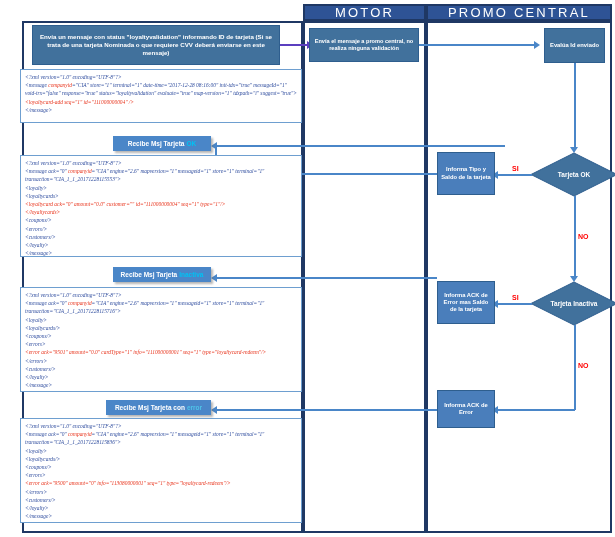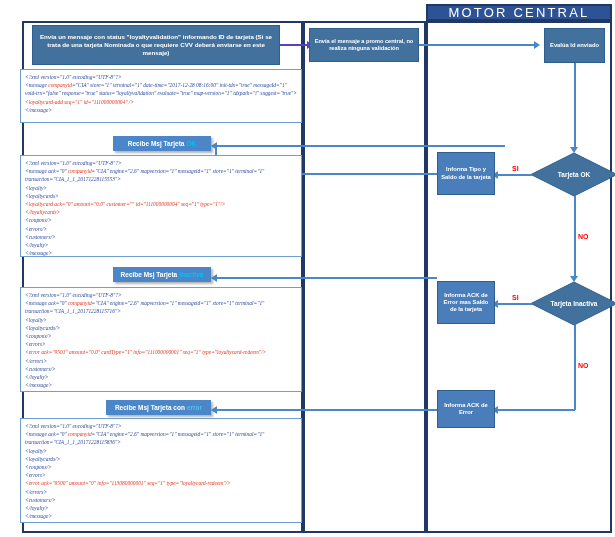--- a/index.html
+++ b/index.html
@@ -66,22 +66,25 @@
     white-space:pre-wrap;word-break:break-word;
   }
   .xml .r{color:#E8341C;font-style:italic;}
   .xml .line{display:block;}
 </style>
 </head>
 <body>
 
 <div id="page">
 
+  <div class="lane-header" style="left:303px;top:4px;width:123px;height:17px;">
+    <span>MOTOR</span>
+  </div>
   <div class="lane-header" style="left:426px;top:4px;width:186px;height:17px;">
-    <span>MOTOR CENTRAL</span>
+    <span>PROMO CENTRAL</span>
   </div>
 
   <div class="lane-body" style="left:22px;top:21px;width:281px;height:512px;"></div>
   <div class="lane-body" style="left:303px;top:21px;width:123px;height:512px;"></div>
   <div class="lane-body" style="left:426px;top:21px;width:186px;height:512px;"></div>
 
   <div class="pbox dark" style="left:32px;top:25px;width:248px;height:40px;font-size:6.2px;">
     <span>Envía un mensaje con status "loyaltyvalidation" informando ID de tarjeta (Si se trata de una tarjeta Nominada o que requiere CVV deberá enviarse en este mensaje)</span>
   </div>
 

